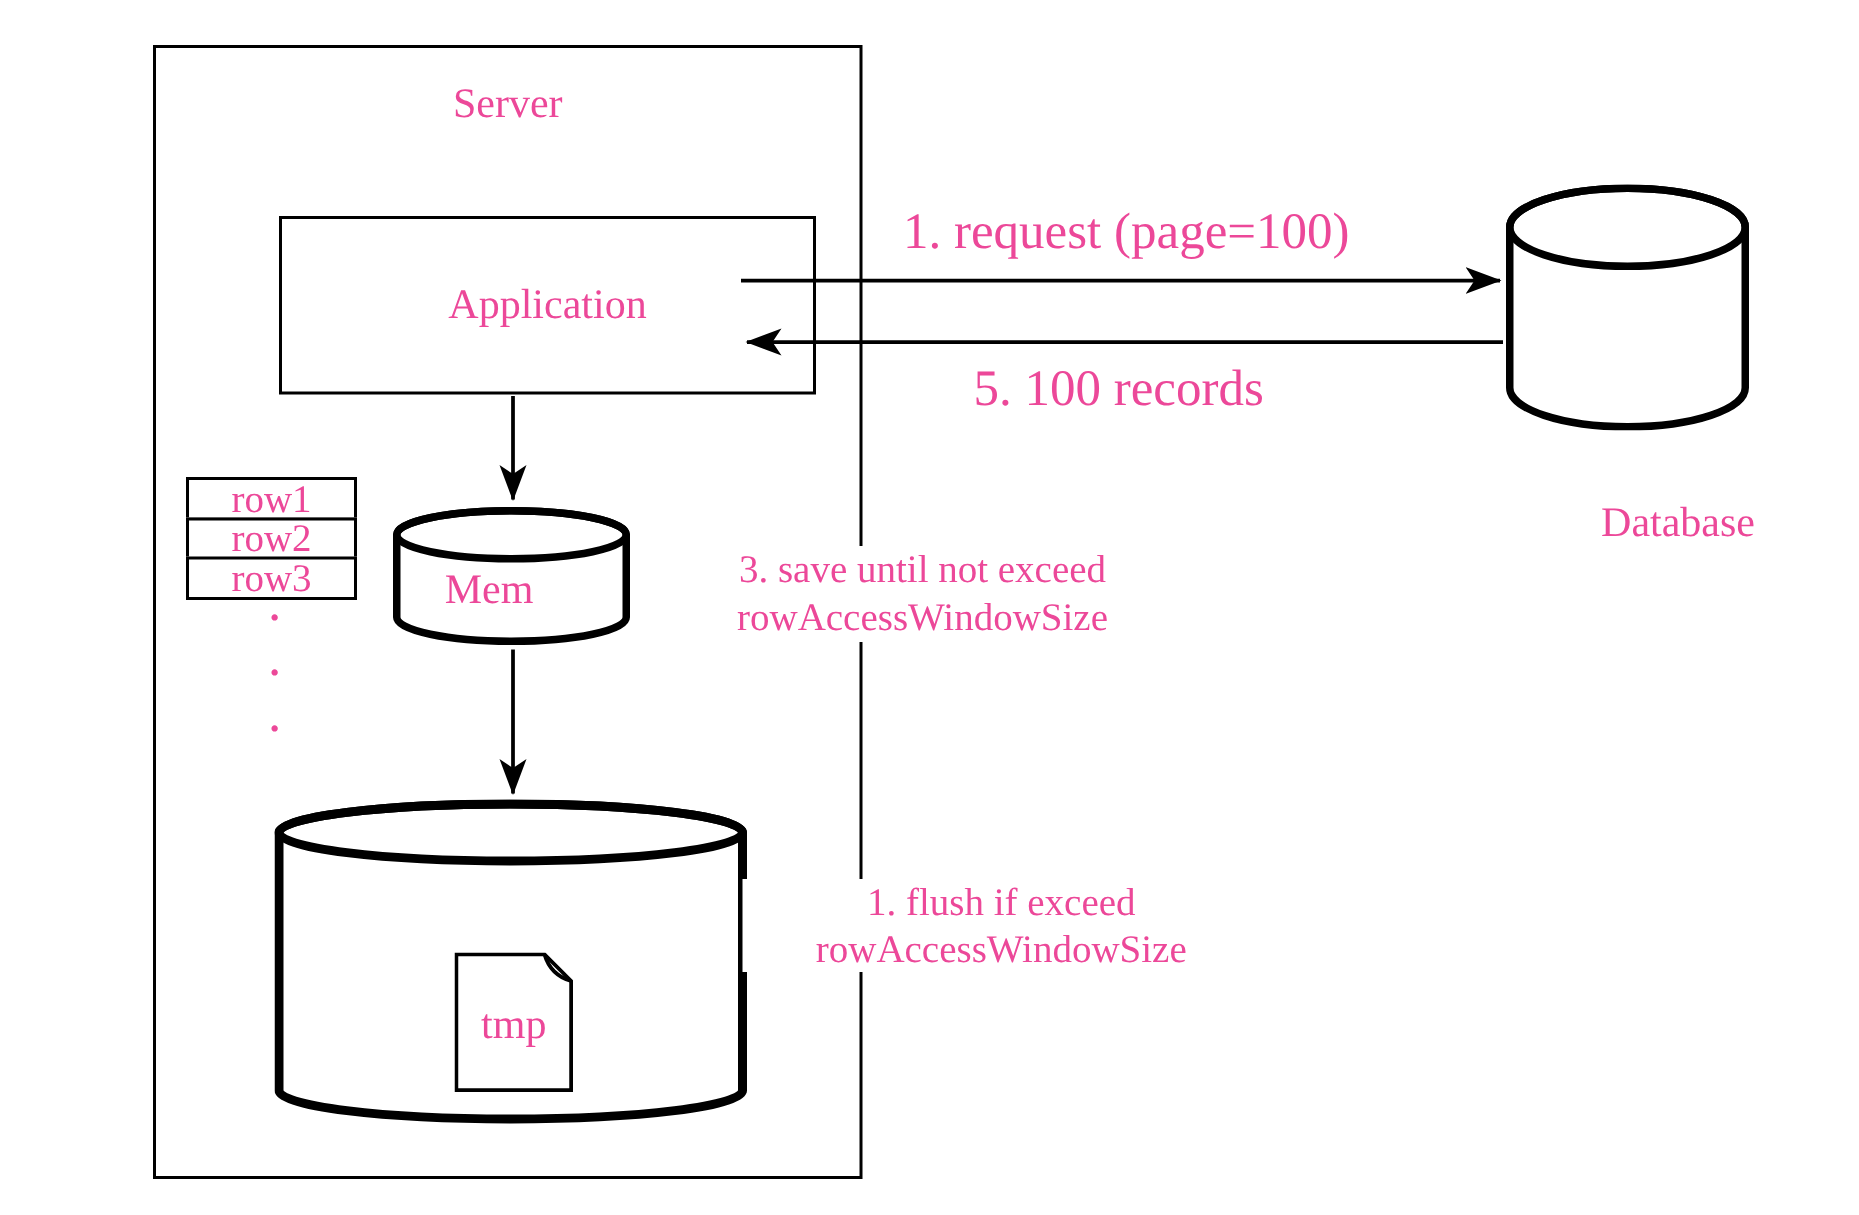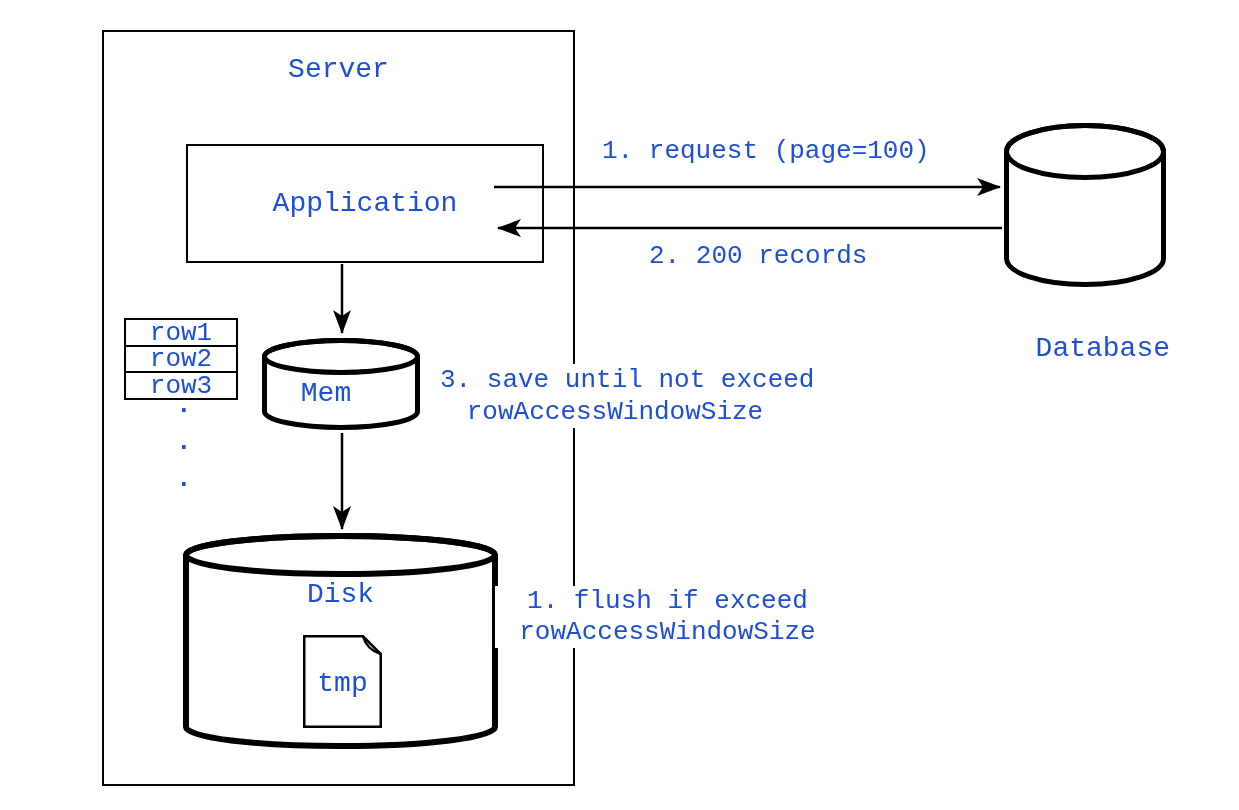--- a/index.html
+++ b/index.html
@@ -1,22 +1,22 @@
 <!DOCTYPE html>
 <html><head>
 <meta charset="utf-8">
 <style>
   html, body { margin: 0; padding: 0; background: #ffffff; }
   .canvas {
     position: relative;
     width: 1239px;
     height: 810px;
     background: #ffffff;
-    font-family: Liberation Mono, monospace;
-    color: #1d4ed8;
+    font-family: Liberation Serif, serif;
+    color: #ec4899;
     overflow: hidden;
   }
   .abs { position: absolute; }
 
   
   .server-box {
     left: 102px; top: 30px; width: 473px; height: 756px;
     border: 2px solid #000; box-sizing: border-box;
   }
   .server-label {
@@ -66,21 +66,21 @@
   .tmp-label {
     left: 303px; top: 668px; width: 79px;
     text-align: center; font-size: 28px;
   }
   .database-label {
     left: 1000px; top: 333px; width: 170px;
     text-align: right; font-size: 28px;
   }
 
   
-  .flow-label { font-size: 26px; white-space: nowrap; }
+  .flow-label { font-size: 34px; white-space: nowrap; }
   .step1-label { left: 602px; top: 136px; }
   .step2-label { left: 649px; top: 241px; }
   .step-block {
     text-align: center; font-size: 26px; line-height: 32px;
     background: #ffffff; white-space: nowrap;
   }
   .step3-block { left: 440px; top: 344px; width: 350px; margin-top: 20px; }
   .step4-block { left: 495px; top: 586px; width: 345px; line-height: 31px; }
 
   .arrow-layer { left: 0; top: 0; pointer-events: none; }
@@ -109,21 +109,20 @@
   <svg class="abs mem-svg" width="158" height="92" viewBox="0 0 158 92">
     <path d="M 2.5,18.5 L 2.5,73.5 A 76.5,16 0 0 0 155.5,73.5 L 155.5,18.5 A 76.5,16 0 0 0 2.5,18.5 Z" fill="#ffffff" stroke="#000000" stroke-width="5"></path>
     <ellipse cx="79" cy="18.5" rx="76.5" ry="16" fill="none" stroke="#000000" stroke-width="5"></ellipse>
   </svg>
   <div class="abs mem-label">Mem</div>
 
   <svg class="abs disk-svg" width="315" height="217" viewBox="0 0 315 217">
     <path d="M 3,22 L 3,194 A 154.5,19 0 0 0 312,194 L 312,22 A 154.5,19 0 0 0 3,22 Z" fill="#ffffff" stroke="#000000" stroke-width="6"></path>
     <ellipse cx="157.5" cy="22" rx="154.5" ry="19" fill="none" stroke="#000000" stroke-width="6"></ellipse>
   </svg>
-  <div class="abs disk-label">Disk</div>
 
   <svg class="abs tmp-svg" width="79" height="93" viewBox="0 0 79 93">
     <path d="M 1.25,1.25 L 60,1.25 L 77.75,19 L 77.75,91.75 L 1.25,91.75 Z" fill="#ffffff" stroke="#000000" stroke-width="2.5"></path>
     <path d="M 60,1.25 Q 64,15 77.75,19" fill="none" stroke="#000000" stroke-width="2.5"></path>
   </svg>
   <div class="abs tmp-label">tmp</div>
 
   <svg class="abs db-svg" width="162" height="164" viewBox="0 0 162 164">
     <path d="M 2.5,28.5 L 2.5,135.5 A 78.5,26 0 0 0 159.5,135.5 L 159.5,28.5 A 78.5,26 0 0 0 2.5,28.5 Z" fill="#ffffff" stroke="#000000" stroke-width="5"></path>
     <ellipse cx="81" cy="28.5" rx="78.5" ry="26" fill="none" stroke="#000000" stroke-width="5"></ellipse>
@@ -136,21 +135,21 @@
         <path d="M 0,0 L 24,9 L 0,18 L 6,9 Z" fill="#000000"></path>
       </marker>
     </defs>
     <line x1="494" y1="187" x2="1000" y2="187" stroke="#000000" stroke-width="2.5" marker-end="url(#arrowhead)"></line>
     <line x1="1002" y1="228" x2="498" y2="228" stroke="#000000" stroke-width="2.5" marker-end="url(#arrowhead)"></line>
     <line x1="342" y1="264" x2="342" y2="333" stroke="#000000" stroke-width="2.5" marker-end="url(#arrowhead)"></line>
     <line x1="342" y1="433" x2="342" y2="529" stroke="#000000" stroke-width="2.5" marker-end="url(#arrowhead)"></line>
   </svg>
 
   <div class="abs flow-label step1-label">1. request (page=100)</div>
-  <div class="abs flow-label step2-label">2. 200 records</div>
+  <div class="abs flow-label step2-label">5. 100 records</div>
 
   <div class="abs step-block step3-block">
     <div>3. save until not exceed</div>
     <div>rowAccessWindowSize</div>
   </div>
 
   <div class="abs step-block step4-block">
     <div>1. flush if exceed</div>
     <div>rowAccessWindowSize</div>
   </div>

